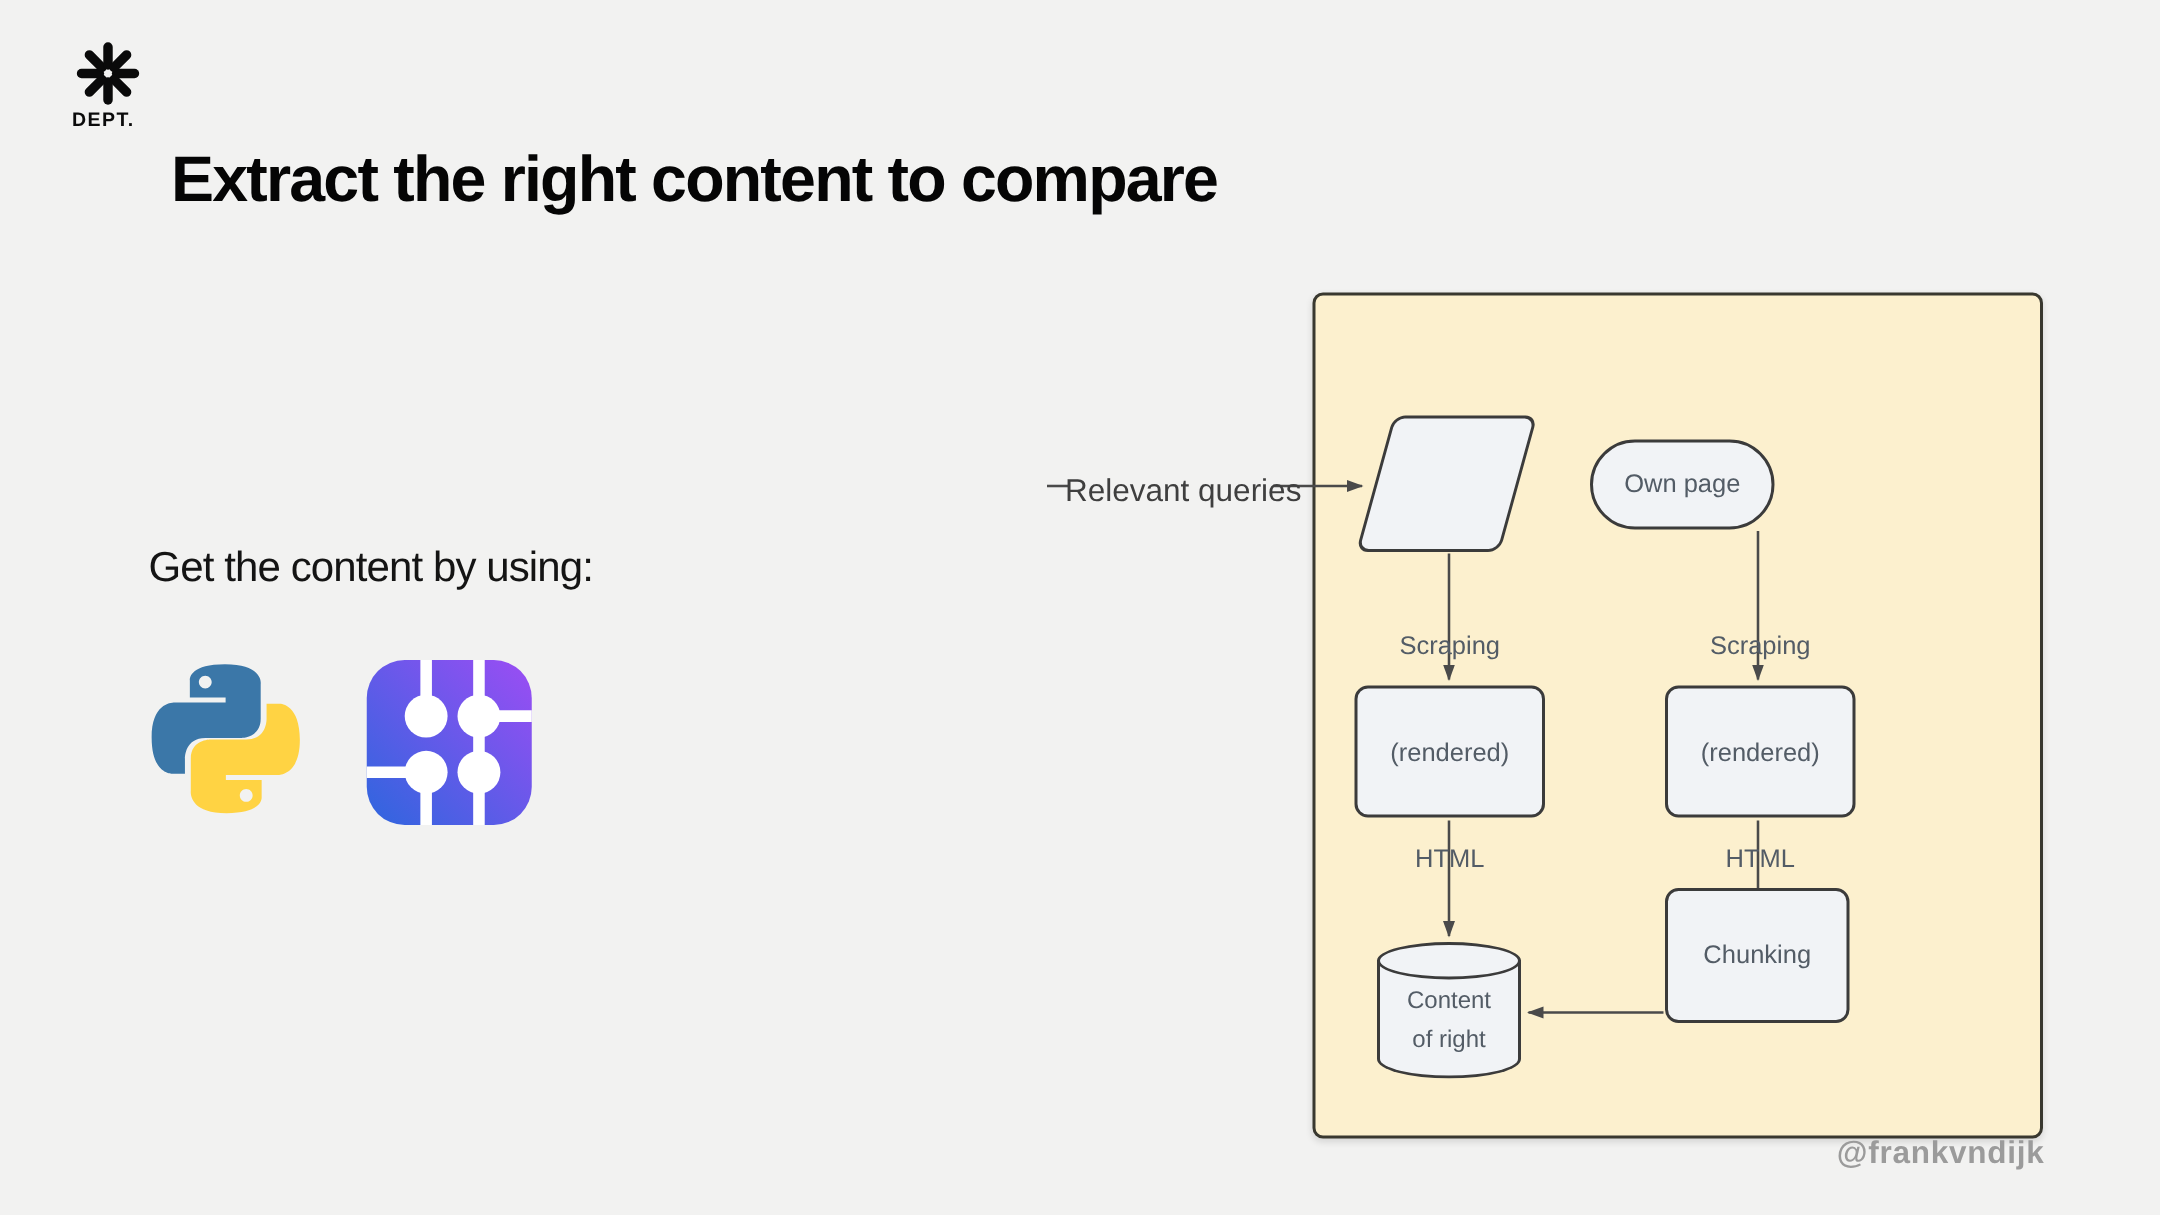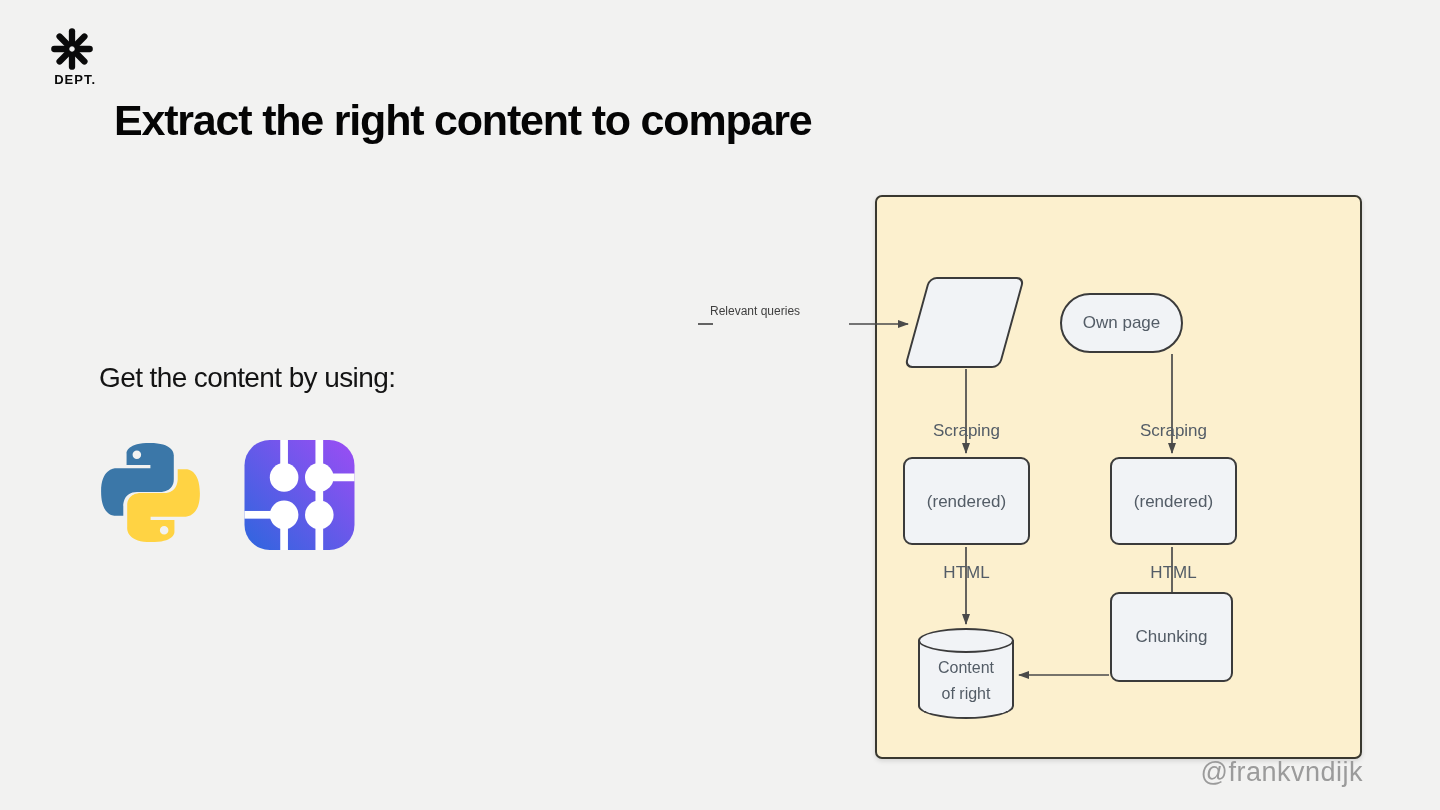--- a/index.html
+++ b/index.html
@@ -1,21 +1,21 @@
 <!DOCTYPE html>
 <html><head>
 <meta charset="utf-8">
 <style>
   * { margin:0; padding:0; box-sizing:border-box; }
   html,body { width:1440px; height:810px; }
   body { font-family:"Liberation Sans", sans-serif; overflow:hidden; }
   .slide { position:relative; width:1440px; height:810px; background:#F2F2F1; }
 
   
-  .brand { position:absolute; left:48px; top:27px; width:48px; text-align:right; }
+  .brand { position:absolute; left:48px; top:27px; width:48px; text-align:left; }
   .brand-icon { display:block; margin:0 auto; }
   .brand-text { margin-top:1px; font-size:13px; font-weight:bold; letter-spacing:1px; color:#0b0b0b; }
 
   
   .title { position:absolute; left:114px; top:96px; font-size:43px; font-weight:bold;
            letter-spacing:-1.2px; color:#050505; white-space:nowrap; }
   .body-text { position:absolute; left:99px; top:362px; font-size:28px; font-weight:400;
            letter-spacing:-0.6px; color:#141414; white-space:nowrap; }
 
   
@@ -46,24 +46,24 @@
   
   .cylinder { position:absolute; left:918px; top:628px; width:96px; height:91px; }
   .cyl-body { position:absolute; left:0; top:12px; width:96px; height:79px; background:#F1F3F6;
           border:2px solid #3B3B3B; border-top:none;
           border-radius:0 0 48px 48px / 0 0 13px 13px; }
   .cyl-top { position:absolute; left:0; top:0; width:96px; height:25px; background:#F1F3F6;
           border:2px solid #3B3B3B; border-radius:50%; }
   .cyl-text { position:absolute; left:0; top:27px; width:96px; text-align:center;
           color:#535C66; font-size:16px; line-height:26px; }
 
-  .input-label { position:absolute; left:710px; top:304px; width:140px; height:22px;
-          font-size:12px; color:#3F3F3F; white-space:nowrap; }
+  .input-label { position:absolute; left:710px; top:316px; width:140px; height:22px;
+          font-size:21px; color:#3F3F3F; text-align:center; white-space:nowrap; }
 
-  .watermark { position:absolute; right:77px; top:757px; font-size:27px; font-weight:normal;
+  .watermark { position:absolute; right:77px; top:757px; font-size:21px; font-weight:bold;
           color:#9B9B9B; letter-spacing:0.5px; }
 </style>
 </head>
 <body>
 
 <div class="slide">
 
   <div class="brand">
     <svg class="brand-icon" width="42" height="44" viewBox="0 0 44 44">
       <g stroke="#0A0A0A" stroke-width="6.6" stroke-linecap="round">

